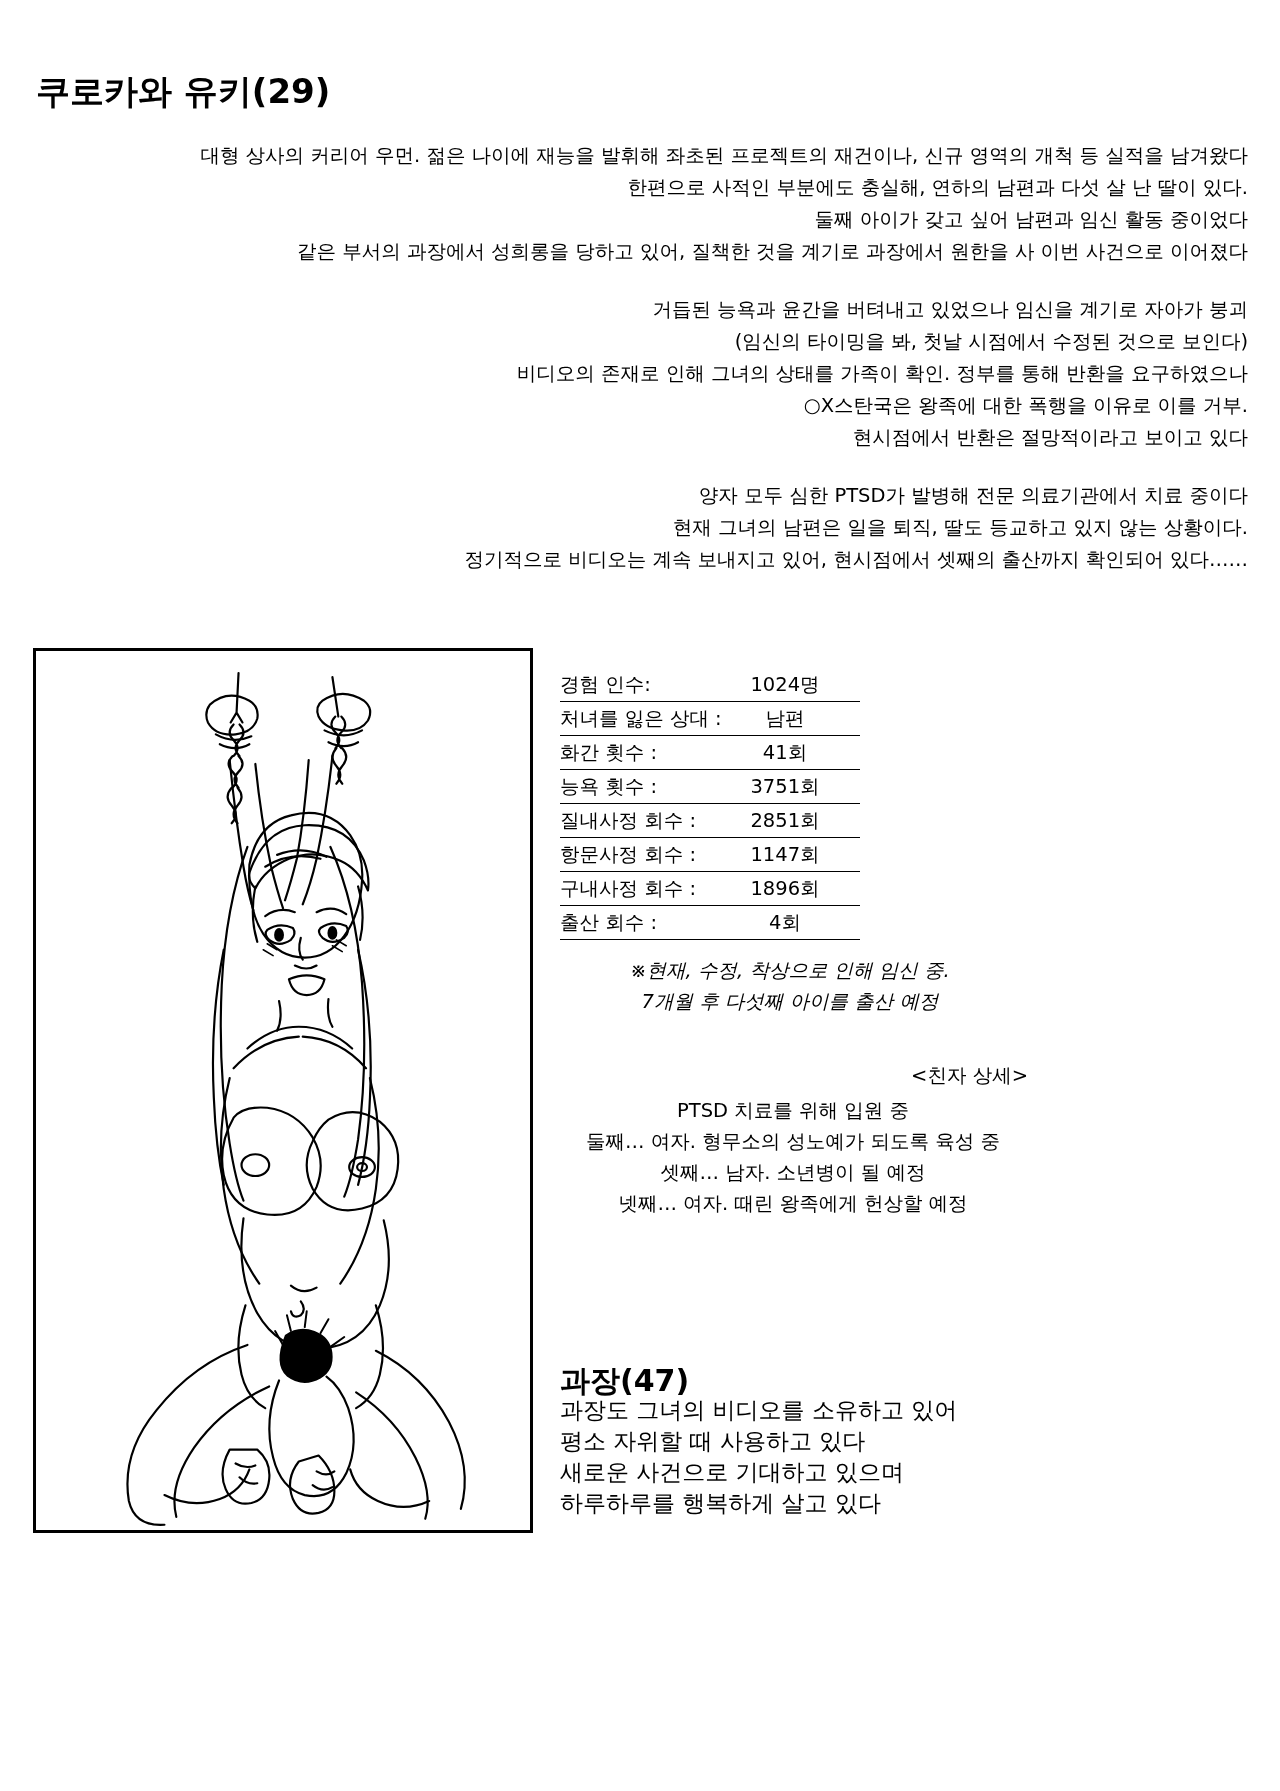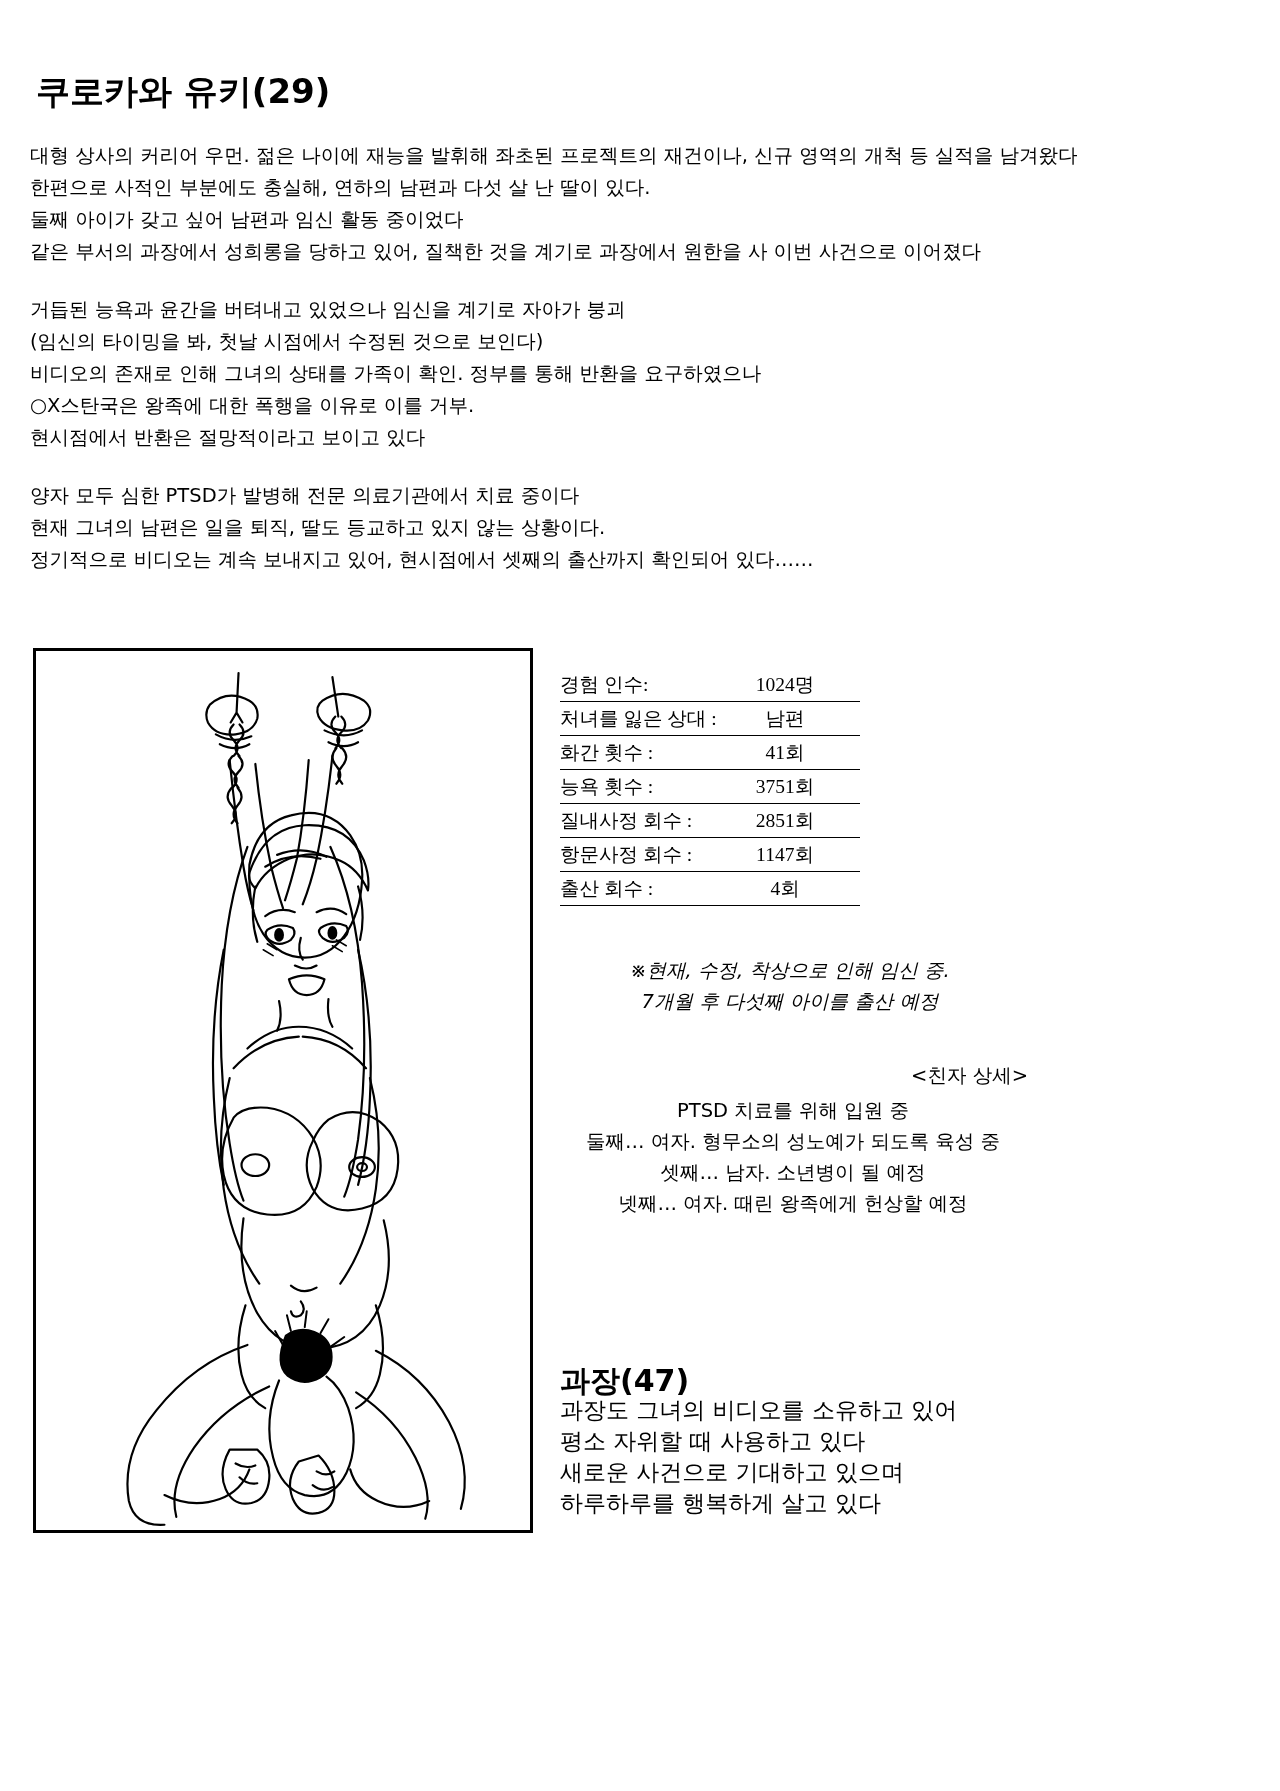--- a/index.html
+++ b/index.html
@@ -26,25 +26,26 @@
     position: absolute;
     left: 36px;
     top: 48px;
     font-size: 34px;
     font-weight: bold;
     letter-spacing: 0px;
     line-height: 1.2;
   }
   .intro {
     position: absolute;
-    left: 30px;
+    left: 38px;
     top: 140px;
     width: 1210px;
     font-size: 19.5px;
     line-height: 32px;
+    text-align: right;
   }
   .intro p {
     margin: 0;
     white-space: pre;
   }
   .intro .spacer {
     height: 26px;
   }
   .art-frame {
     position: absolute;
@@ -68,21 +69,20 @@
     top: 668px;
     width: 300px;
     font-size: 19.5px;
   }
   .stat-row {
     display: flex;
     align-items: center;
     border-bottom: 1px solid #000000;
     height: 33px;
     line-height: 33px;
-    font-family: Liberation Serif, serif;
   }
   .stat-label {
     width: 150px;
     text-align: left;
     white-space: pre;
   }
   .stat-value {
     flex: 1;
     text-align: center;
     white-space: pre;
@@ -253,20 +253,24 @@
     </div>
     <div class="stat-row">
       <span class="stat-label">질내사정 회수 :</span>
       <span class="stat-value">2851회</span>
     </div>
     <div class="stat-row">
       <span class="stat-label">항문사정 회수 :</span>
       <span class="stat-value">1147회</span>
     </div>
     <div class="stat-row">
+      <span class="stat-label">구내사정 회수 :</span>
+      <span class="stat-value">1896회</span>
+    </div>
+    <div class="stat-row">
       <span class="stat-label">출산 회수 :</span>
       <span class="stat-value">4회</span>
     </div>
   </div>
 
   <div class="note">
     <p>※현재, 수정, 착상으로 인해 임신 중.</p>
     <p>7개월 후 다섯째 아이를 출산 예정</p>
   </div>
 

